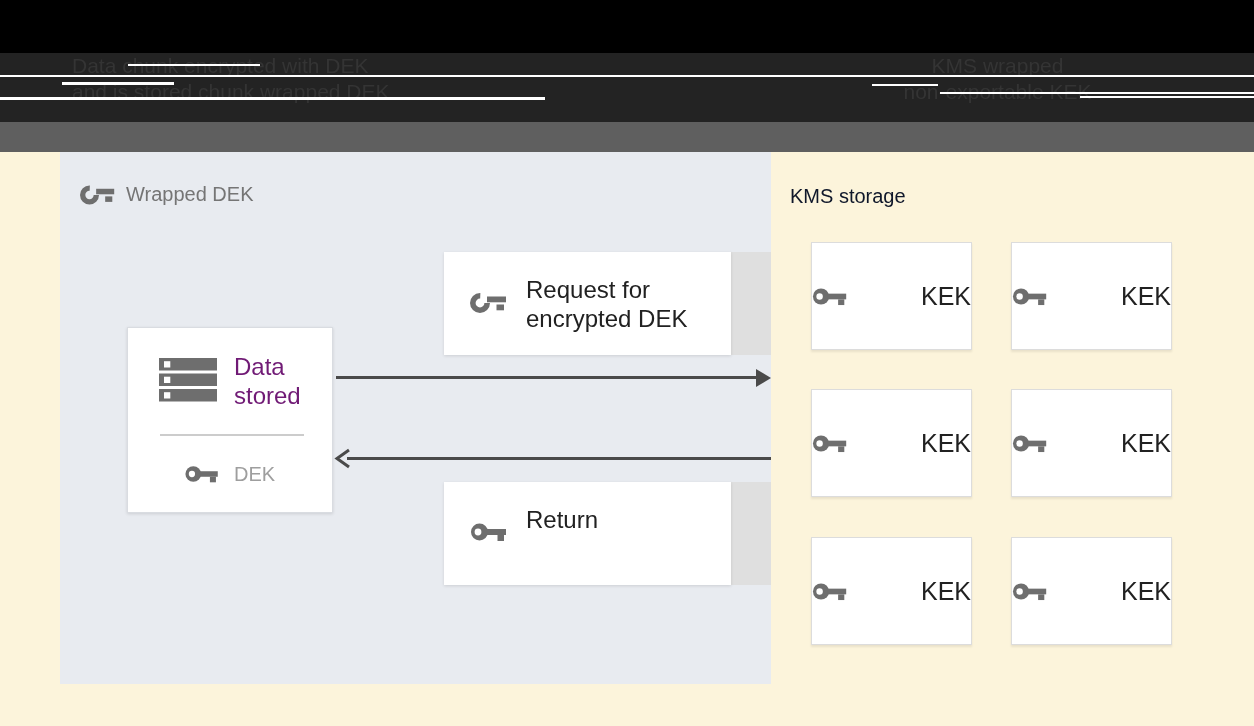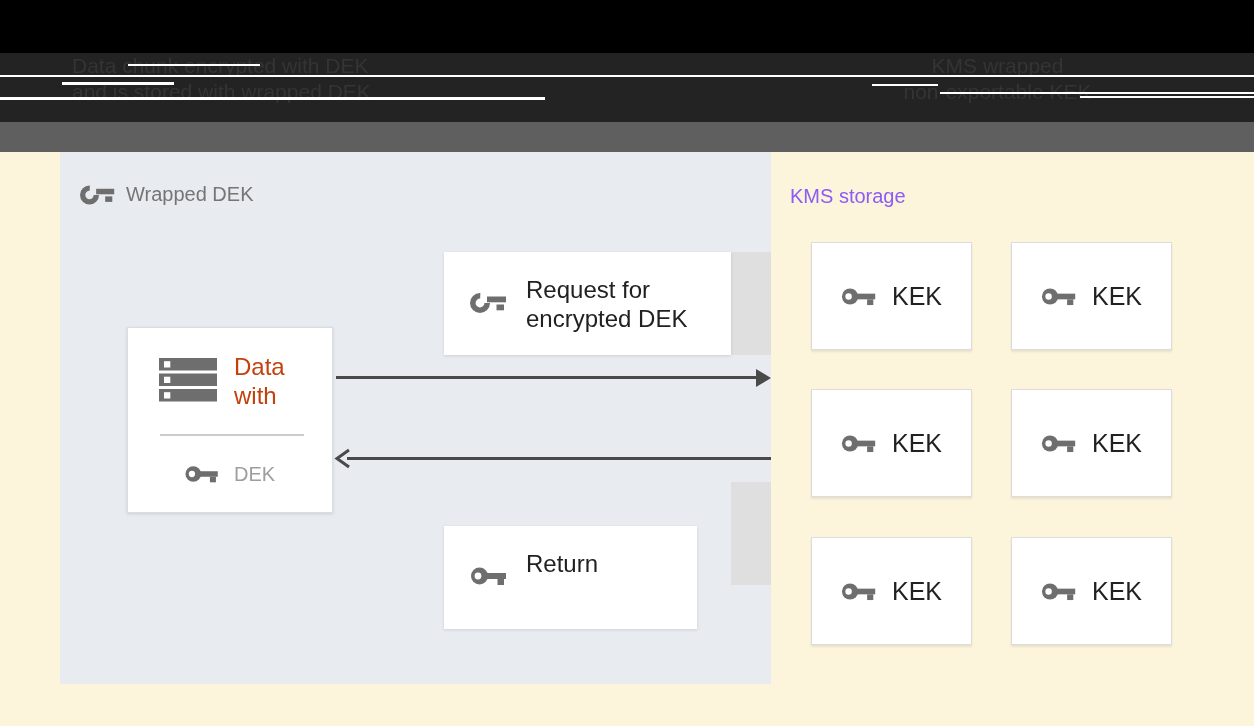--- a/index.html
+++ b/index.html
@@ -23,40 +23,40 @@
   
   .dek-panel{left:60px;top:152px;width:711px;height:532px;background:#E8EBF0;}
   .panel-title{color:#757575;font-size:20px;line-height:28px;}
   .icon{color:#6E6E6E;display:block;}
 
   .white-box{background:#ffffff;box-shadow:0 1px 3px rgba(0,0,0,0.12);}
   .box-tail{background:#DFDFDF;}
 
   .data-chunk-box{left:67px;top:175px;width:206px;height:186px;border:1px solid #D9DCE1;}
   .dk-icon{left:31px;top:30px;width:59px;height:44px;}
-  .dk-label{left:106px;top:24px;font-size:24px;line-height:29px;color:#c2410c;}
+  .dk-label{left:106px;top:24px;font-size:24px;line-height:29px;color:#701a75;}
   .dk-divider{left:32px;top:106px;width:144px;height:2px;background:#CCCCCC;}
   .dek-key{left:56px;top:134px;width:38px;height:24px;}
   .dek-label{left:106px;top:135px;font-size:20px;color:#9E9E9E;}
 
   .request-box{left:384px;top:100px;width:287px;height:103px;}
   .request-tail{left:671px;top:100px;width:40px;height:103px;}
-  .return-box{left:384px;top:330px;width:253px;height:103px;margin-top:44px;}
+  .return-box{left:384px;top:330px;width:287px;height:103px;}
   .return-tail{left:671px;top:330px;width:40px;height:103px;}
   .msg-icon{left:26px;top:36px;width:40px;height:28px;}
   .msg-label{left:82px;top:23px;font-size:24px;line-height:29px;color:#212121;}
 
   .arrow-line{position:absolute;height:3px;background:#4A4A4A;}
 
   
-  .kms-title{left:790px;top:184px;font-size:20px;line-height:24px;color:#8b5cf6;}
+  .kms-title{left:790px;top:184px;font-size:20px;line-height:24px;color:#0f172a;}
   .kek-box{
     width:161px;height:108px;background:#fff;border:1px solid #DCDCDC;
     box-shadow:0 2px 2px rgba(0,0,0,0.08);
-    display:flex;align-items:center;justify-content:center;gap:13px;
+    display:flex;align-items:center;justify-content:space-between;gap:13px;
   }
   .kek-box .icon{width:38px;height:25px;}
   .kek-label{font-size:25px;color:#212121;}
 
   .wdek-icon{left:20px;top:28px;width:38px;height:28px;}
   .wdek-title{left:66px;top:28px;}
 </style>
 </head>
 <body>
 
@@ -89,21 +89,21 @@
 </svg>
 
 <div id="canvas">
 
   <div class="abs header-caption-zone">
     <div class="abs header-black-strip"></div>
   </div>
 
   <div class="abs header-text header-left">
     <div>Data chunk encrypted with DEK</div>
-    <div>and is stored with wrapped DEK</div>
+    <div>and is stored chunk wrapped DEK</div>
   </div>
 
   <div class="abs header-text header-right">
     <div>KMS wrapped</div>
     <div>non-exportable KEK</div>
   </div>
 
   <div class="abs artifact" style="left:128px;top:64px;width:132px;height:2px;"></div>
   <div class="abs artifact" style="left:0;top:75px;width:1254px;height:2px;"></div>
   <div class="abs artifact" style="left:62px;top:82px;width:112px;height:3px;"></div>
@@ -120,21 +120,21 @@
         <use href="#sym-wrapped-key"></use>
       </svg>
     <div class="abs panel-title wdek-title">Wrapped DEK</div>
 
     <div class="abs white-box data-chunk-box">
       <svg class="abs icon dk-icon">
           <use href="#sym-stack"></use>
         </svg>
       <div class="abs dk-label">
         <div>Data</div>
-        <div>with</div>
+        <div>stored</div>
       </div>
       <div class="abs dk-divider"></div>
       <svg class="abs icon dek-key">
           <use href="#sym-key"></use>
         </svg>
       <div class="abs dek-label">DEK</div>
     </div>
 
     <div class="abs box-tail request-tail"></div>
     <div class="abs white-box request-box">

